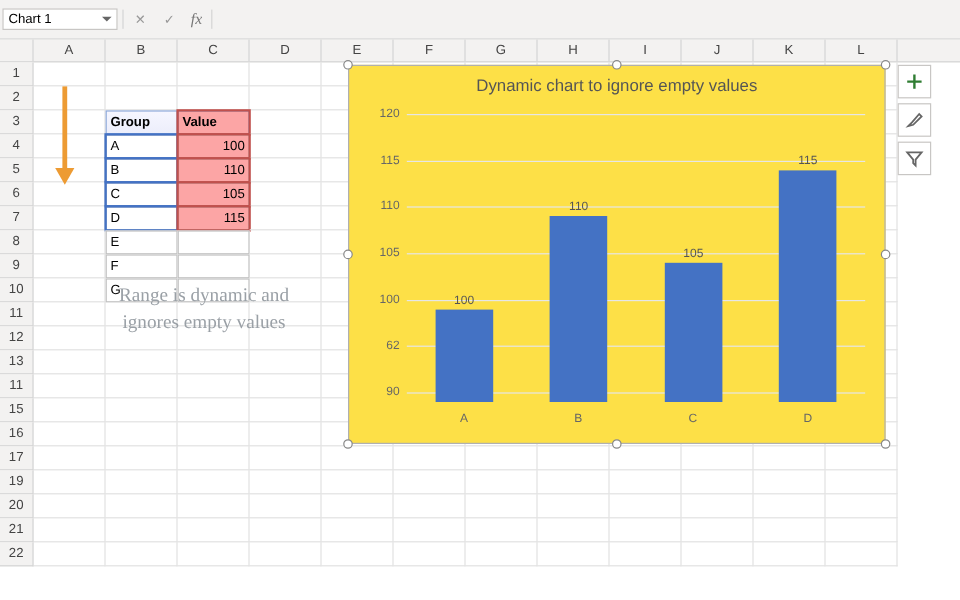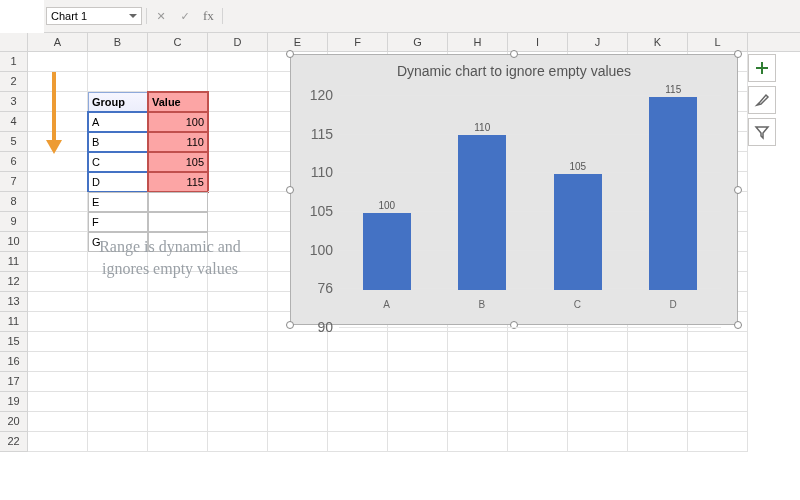--- a/index.html
+++ b/index.html
@@ -16,21 +16,20 @@
 
   
   .formula-bar {
     display: flex;
     align-items: center;
     height: 22px;
     border-bottom: 1px solid #d4d4d4;
     background: #f3f2f1;
     padding: 16px 2px;
     gap: 4px;
-    margin-left: 44px;
   }
   .name-box {
     display: flex;
     align-items: center;
     background: #fff;
     border: 1px solid #c8c6c4;
     height: 18px;
     width: 96px;
     padding: 0 4px;
     justify-content: space-between;
@@ -40,20 +39,21 @@
     border-left: 4px solid transparent;
     border-right: 4px solid transparent;
     border-top: 4px solid #666;
   }
   .fn-btn {
     width: 20px; height: 18px;
     display: flex; align-items: center; justify-content: center;
     color: #999;
   }
   .fx {
+    font-style: italic;
     font-family: "Times New Roman", serif;
     color: #777;
     font-size: 13px;
     padding: 0 4px;
   }
   .vbar {
     width: 1px; height: 16px; background: #d4d4d4;
   }
 
   
@@ -156,22 +156,22 @@
     text-align: center;
     line-height: 1.35;
   }
 
   
   .chart-obj {
     position: absolute;
     left: 290px;
     top: 54px;
     width: 448px;
-    height: 271px;
-    background: #e5e5e5;
+    height: 316px;
+    background: #fde047;
     border: 1px solid #b0b0b0;
   }
   .chart-obj .handle {
     position: absolute;
     width: 8px; height: 8px;
     background: #fff;
     border: 1px solid #888;
     border-radius: 50%;
   }
   .h-nw{top:-5px;left:-5px}.h-n{top:-5px;left:calc(50% - 4px)}.h-ne{top:-5px;right:-5px}
@@ -192,21 +192,21 @@
     position: absolute;
     left: 0; right: 0;
     border-top: 1px solid #e6e6e6;
   }
   .ylabel {
     position: absolute;
     left: -36px;
     width: 30px;
     text-align: right;
     color: #666;
-    font-size: 14px;
+    font-size: 10px;
     transform: translateY(-50%);
   }
   .bars {
     position: absolute;
     left: 0; right: 0; bottom: 0; top: 0;
     display: flex;
     align-items: flex-end;
     justify-content: space-around;
   }
   .bar-wrap {
@@ -563,20 +563,35 @@
         <div class="cell"></div>
         <div class="cell"></div>
         <div class="cell"></div>
         <div class="cell"></div>
         <div class="cell"></div>
         <div class="cell"></div>
         <div class="cell"></div>
         <div class="cell"></div>
       </div>
       <div class="row">
+        <div class="row-h">21</div>
+        <div class="cell"></div>
+        <div class="cell"></div>
+        <div class="cell"></div>
+        <div class="cell"></div>
+        <div class="cell"></div>
+        <div class="cell"></div>
+        <div class="cell"></div>
+        <div class="cell"></div>
+        <div class="cell"></div>
+        <div class="cell"></div>
+        <div class="cell"></div>
+        <div class="cell"></div>
+      </div>
+      <div class="row">
         <div class="row-h">22</div>
         <div class="cell"></div>
         <div class="cell"></div>
         <div class="cell"></div>
         <div class="cell"></div>
         <div class="cell"></div>
         <div class="cell"></div>
         <div class="cell"></div>
         <div class="cell"></div>
         <div class="cell"></div>
@@ -602,21 +617,21 @@
   <div class="handle h-e"></div>
   <div class="handle h-sw"></div>
   <div class="handle h-s"></div>
   <div class="handle h-se"></div>
 
   <div class="chart-title">Dynamic chart to ignore empty values</div>
   <div class="plot" id="plot">
       <div class="gridline" style="top: 232px;"></div>
       <div class="ylabel" style="top: 232px;">90</div>
       <div class="gridline" style="top: 193.333px;"></div>
-      <div class="ylabel" style="top: 193.333px;">76</div>
+      <div class="ylabel" style="top: 193.333px;">62</div>
       <div class="gridline" style="top: 154.667px;"></div>
       <div class="ylabel" style="top: 154.667px;">100</div>
       <div class="gridline" style="top: 116px;"></div>
       <div class="ylabel" style="top: 116px;">105</div>
       <div class="gridline" style="top: 77.3333px;"></div>
       <div class="ylabel" style="top: 77.3333px;">110</div>
       <div class="gridline" style="top: 38.6667px;"></div>
       <div class="ylabel" style="top: 38.6667px;">115</div>
       <div class="gridline" style="top: 0px;"></div>
       <div class="ylabel" style="top: 0px;">120</div>

